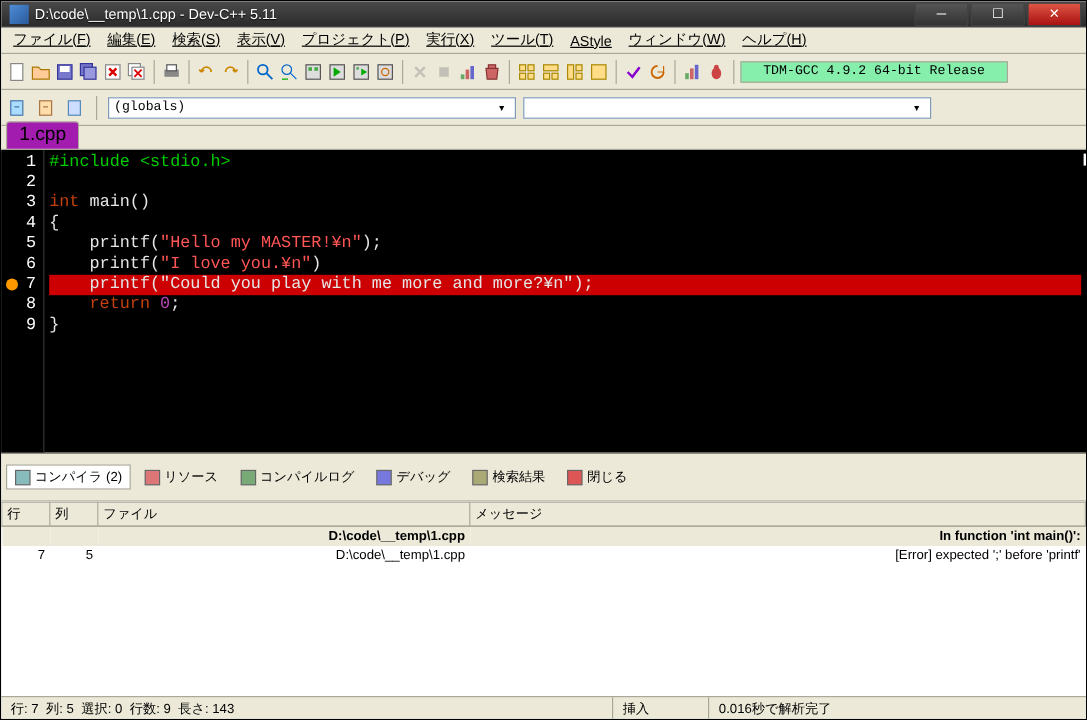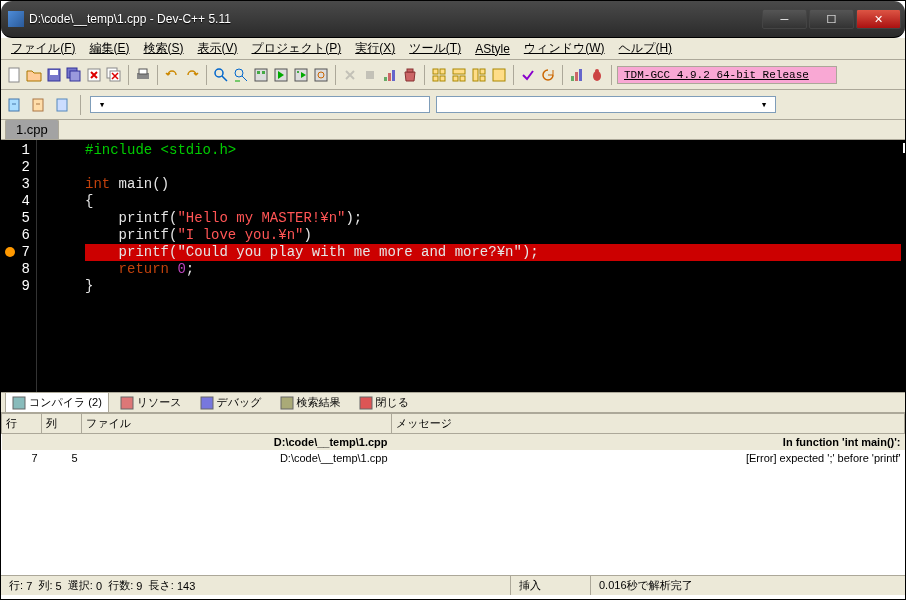--- a/index.html
+++ b/index.html
@@ -1,46 +1,46 @@
 <!DOCTYPE html>
 <html><head>
 <meta charset="utf-8">
 <style>
 * { margin:0; padding:0; box-sizing:border-box; }
 body { font-family:"MS Gothic","MS UI Gothic",sans-serif; font-size:12px; background:#fff; width:906px; height:600px; overflow:hidden; border:1px solid #000; }
-.titlebar { height:37px; background:linear-gradient(to bottom,#4a4a4a 0%,#2b2b2b 100%); display:flex; align-items:center; padding:0 2px; border-bottom:1px solid #000;border-radius:11px; }
+.titlebar { height:22px; background:linear-gradient(to bottom,#4a4a4a 0%,#2b2b2b 100%); display:flex; align-items:center; padding:0 2px; border-bottom:1px solid #000; }
 .titlebar-icon { width:16px; height:16px; background:linear-gradient(135deg,#4e8cd8,#2a5a9a); margin:0 5px; display:inline-block; }
 .title-text { color:#fff; flex:1; font-size:12px; text-shadow:0 1px 1px #000; }
 .win-btns { display:flex; gap:2px; padding-right:2px; }
 .win-btn { width:45px; height:20px; border:1px solid #444; border-radius:2px; display:flex; align-items:center; justify-content:center; color:#fff; font-size:11px; }
 .win-min{background:linear-gradient(#555,#333);} .win-max{background:linear-gradient(#555,#333);} .win-close{background:linear-gradient(#d54,#a11);} 
 .menubar { height:22px; background:#ece9d8; display:flex; align-items:center; padding:0 4px; gap:2px; border-bottom:1px solid #aca899; }
 .menu-item { padding:2px 6px; cursor:default;text-decoration:underline; }
 .menu-item u { text-decoration:underline; }
 .toolbar1 { height:30px; background:#ece9d8; display:flex; align-items:center; padding:2px 4px; gap:2px; border-bottom:1px solid #aca899; }
 .tb-ico { width:18px; height:18px; border:1px solid transparent; display:flex; align-items:center; justify-content:center; font-size:11px; }
 .sep { width:1px; height:20px; background:#aca899; margin:0 3px; }
-.compiler-label { border:1px solid #aca899; padding:2px 6px; font-family:'Courier New',monospace; font-size:11px; min-width:220px; display:inline-block; background:#f9a8d4;text-decoration:underline; }
+.compiler-label { border:1px solid #aca899; padding:2px 18px; font-family:'Courier New',monospace; font-size:11px; min-width:220px; display:inline-block; background:#86efac; }
 .toolbar2 { height:30px; background:#ece9d8; display:flex; align-items:center; padding:2px 4px; gap:6px; border-bottom:1px solid #aca899; }
 .t2-ico { width:18px; height:18px; display:flex; align-items:center; justify-content:center; font-size:11px; }
 .dropdown { display:flex; align-items:center; border:1px solid #7f9db9; background:#fff; padding:1px 4px; font-family:'Courier New',monospace; font-size:11px; }
 .ddarrow { width:14px; text-align:center; color:#000; }
 .tabbar { height:20px; background:#ece9d8; display:flex; align-items:flex-end; padding-left:4px; border-bottom:1px solid #aca899; }
-.filetab { background:#a3a3a3; border:1px solid #aca899; border-bottom:none; padding:2px 10px; font-size:13px; border-radius:3px 3px 0 0; }
+.filetab { background:#a21caf; border:1px solid #aca899; border-bottom:none; padding:2px 10px; font-size:16px; border-radius:3px 3px 0 0; }
 .editor { background:#000; height:253px; display:flex; font-family:'Courier New',monospace; font-size:14px; position:relative; border-bottom:1px solid #aca899; }
 .gutter { width:36px; background:#000; color:#fff; text-align:right; padding:2px 6px 2px 2px; border-right:1px solid #333; }
 .gutter div { height:17px; line-height:17px; }
 .gutter .bp { position:relative; }
 .gutter .bp::before { content:""; position:absolute; left:2px; top:3px; width:10px; height:10px; background:#f90; border-radius:50%; }
 .gutter .mk::after { content:""; position:absolute; right:-8px; top:3px; width:10px; height:10px; background:#fff; }
-.code { flex:1; padding:2px 4px;margin-left:44px; }
+.code { flex:1; padding:2px 4px; }
 .code-line { height:17px; line-height:17px; white-space:pre; }
 .hl-line { background:#c00; }
 .c-green{color:#0c0;} .c-cyan{color:#c2410c;} .c-white{color:#e5e5e5;} .c-red{color:#f55;} .c-purple{color:#b4b;}
-.panel-tabs { height:20px; background:#ece9d8; display:flex; align-items:center; padding:2px 4px; gap:4px; border-bottom:1px solid #aca899; }
+.panel-tabs { height:40px; background:#ece9d8; display:flex; align-items:center; padding:2px 4px; gap:4px; border-bottom:1px solid #aca899; }
 .ptab { display:flex; align-items:center; gap:3px; padding:2px 6px; border:1px solid transparent; font-size:11px; }
 .ptab.active { background:#fff; border:1px solid #aca899; }
 .ptab-ico { width:14px; height:14px; display:inline-block; }
 .error-panel { height:162px; background:#fff; overflow:auto; }
 .error-panel table { width:100%; border-collapse:collapse; font-size:11px; }
 .error-panel th { text-align:left; background:#ece9d8; border:1px solid #aca899; padding:2px 4px; font-weight:normal; }
 .error-panel td { padding:2px 4px;text-align:right; }
 .error-panel tr.hdr2 td { background:#ece9d8; font-weight:bold; }
 .statusbar { height:20px; background:#ece9d8; display:flex; align-items:center; border-top:1px solid #aca899; font-size:11px; }
 .sb-cell { padding:2px 8px; border-right:1px solid #aca899; height:100%; display:flex; align-items:center; }
@@ -261,20 +261,21 @@
         <path d="M6 7h4" stroke="#a74"></path>
       </svg>
     </span>
   <span class="t2-ico">
       <svg width="16" height="16">
         <rect x="3" y="2" width="10" height="12" fill="#cdf" stroke="#58b"></rect>
       </svg>
     </span>
   <span class="sep"></span>
   <div class="dropdown" style="width:340px">
+    <span style="flex:1">(globals)</span>
     <span class="ddarrow">▾</span>
   </div>
   <div class="dropdown" style="width:340px">
     <span style="flex:1"></span>
     <span class="ddarrow">▾</span>
   </div>
 </div>
 
 <div class="tabbar">
   <div class="filetab">1.cpp</div>
@@ -314,20 +315,28 @@
       </span>
       <span>コンパイラ (2)</span>
     </div>
     <div class="ptab">
       <span class="ptab-ico">
         <svg width="14" height="14">
           <rect x="1" y="1" width="12" height="12" fill="#d77" stroke="#666"></rect>
         </svg>
       </span>
       <span>リソース</span>
+    </div>
+    <div class="ptab">
+      <span class="ptab-ico">
+        <svg width="14" height="14">
+          <rect x="1" y="1" width="12" height="12" fill="#7a7" stroke="#666"></rect>
+        </svg>
+      </span>
+      <span>コンパイルログ</span>
     </div>
     <div class="ptab">
       <span class="ptab-ico">
         <svg width="14" height="14">
           <rect x="1" y="1" width="12" height="12" fill="#77d" stroke="#666"></rect>
         </svg>
       </span>
       <span>デバッグ</span>
     </div>
     <div class="ptab">

